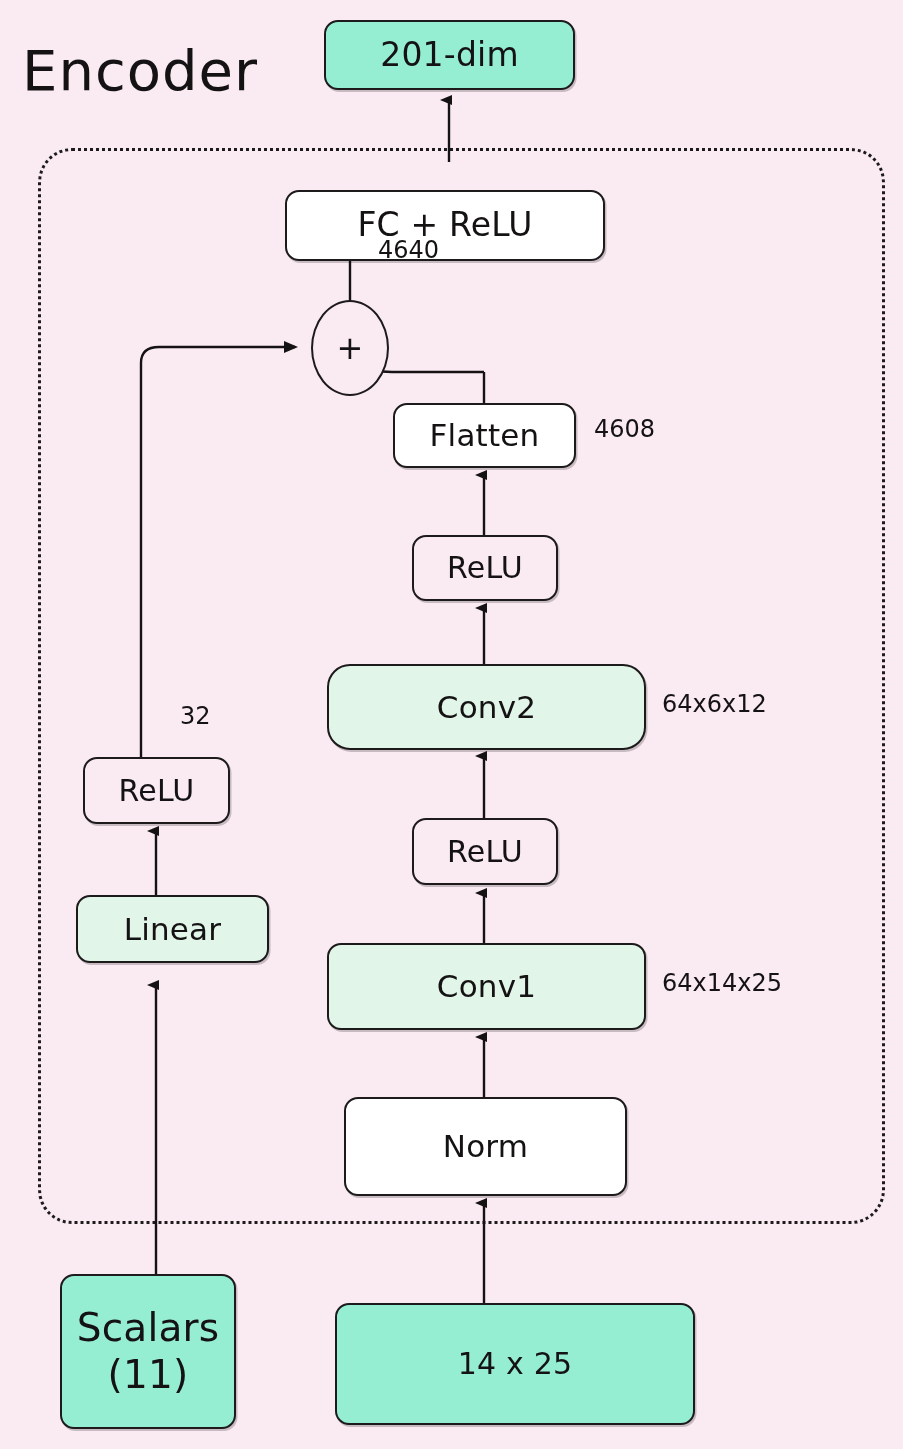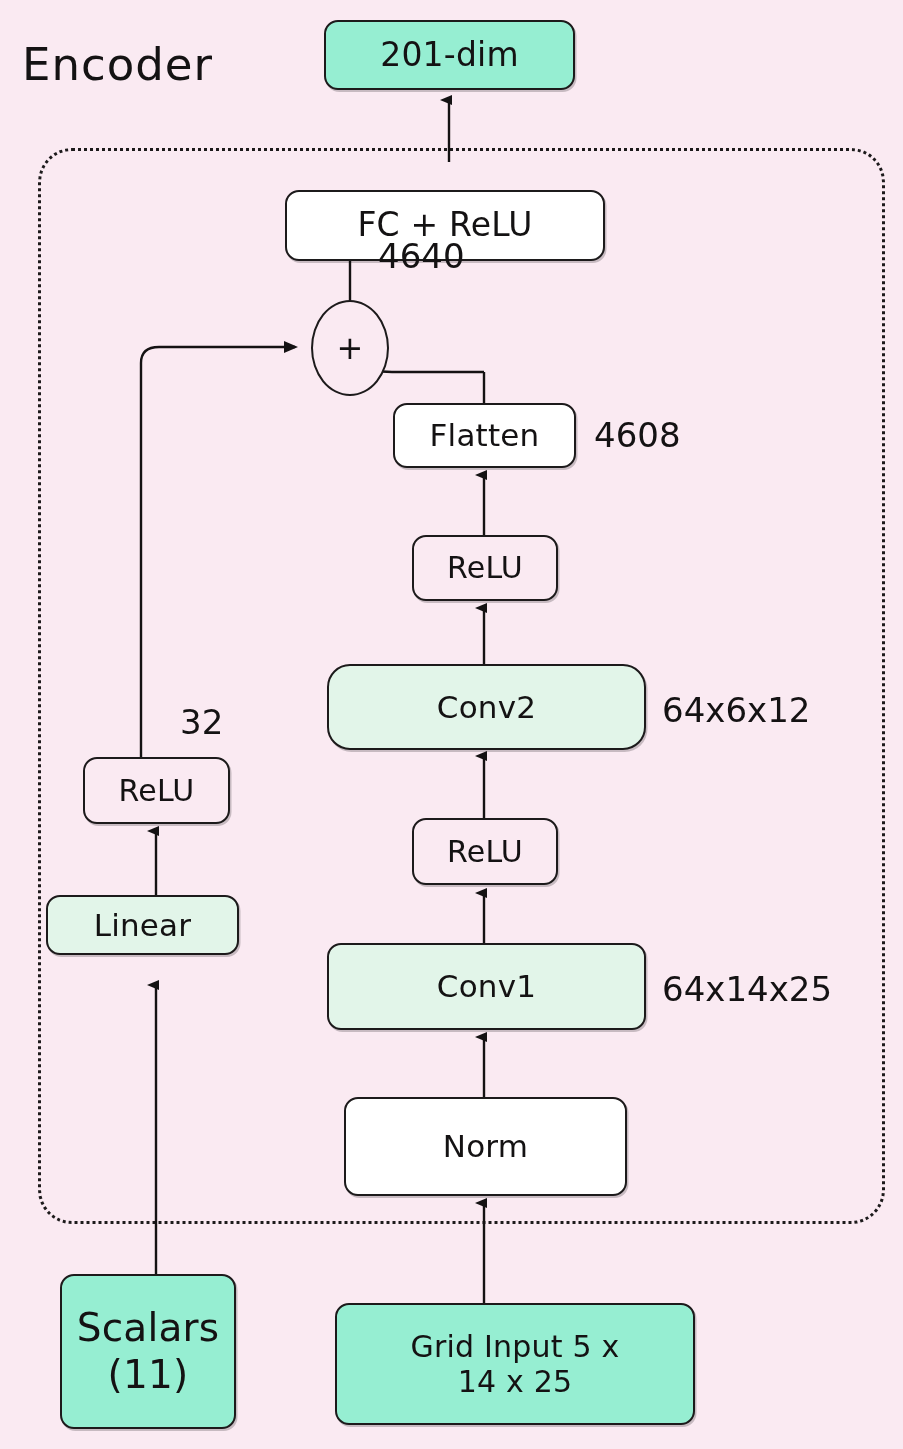--- a/index.html
+++ b/index.html
@@ -54,24 +54,24 @@
     border-radius: 34px;
     background: transparent;
   }
   .free-label {
     position: absolute;
     color: #141213;
     font-family: "DejaVu Sans", sans-serif;
     white-space: nowrap;
   }
   #encoder-title {
-    font-size: 45px;
+    font-size: 56px;
     letter-spacing: 1px;
   }
-  .dim-label { font-size: 34px; }
+  .dim-label { font-size: 24px; }
   .plus-node {
     position: absolute;
     box-sizing: border-box;
     border: 2.2px solid #1c1a1b;
     border-radius: 50%;
     background: #faeaf2;
     display: flex;
     align-items: center;
     justify-content: center;
     font-size: 32px;
@@ -144,28 +144,27 @@
 
   <div class="node fill-bg" style="left:412px; top:818px; width:146px; height:67px; font-size:30px;">ReLU</div>
 
   <div class="node fill-mint" style="left:327px; top:943px; width:319px; height:87px; font-size:31px;">Conv1</div>
 
   <div class="free-label dim-label" style="left:662px; top:969px;">64x14x25</div>
 
   <div class="node fill-white" style="left:344px; top:1097px; width:283px; height:99px; font-size:31px;">Norm</div>
 
   <div class="node fill-teal" style="left:335px; top:1303px; width:360px; height:122px; font-size:30px; flex-direction:column;">
-    <span>Grid Input  5 x</span>
     <span>14 x 25</span>
   </div>
 
   <div class="node fill-teal" style="left:60px; top:1274px; width:176px; height:155px; font-size:39px; flex-direction:column;">
     <span>Scalars</span>
     <span>(11)</span>
   </div>
 
-  <div class="node fill-mint" style="left:46px; top:895px; width:193px; height:60px; font-size:31px;">Linear</div>
+  <div class="node fill-mint" style="left:76px; top:895px; width:193px; height:68px; font-size:31px;">Linear</div>
 
   <div class="node fill-bg" style="left:83px; top:757px; width:147px; height:67px; font-size:30px;">ReLU</div>
 
   <div class="free-label dim-label" style="left:180px; top:702px;">32</div>
 
 </div>
 
 </body></html>

